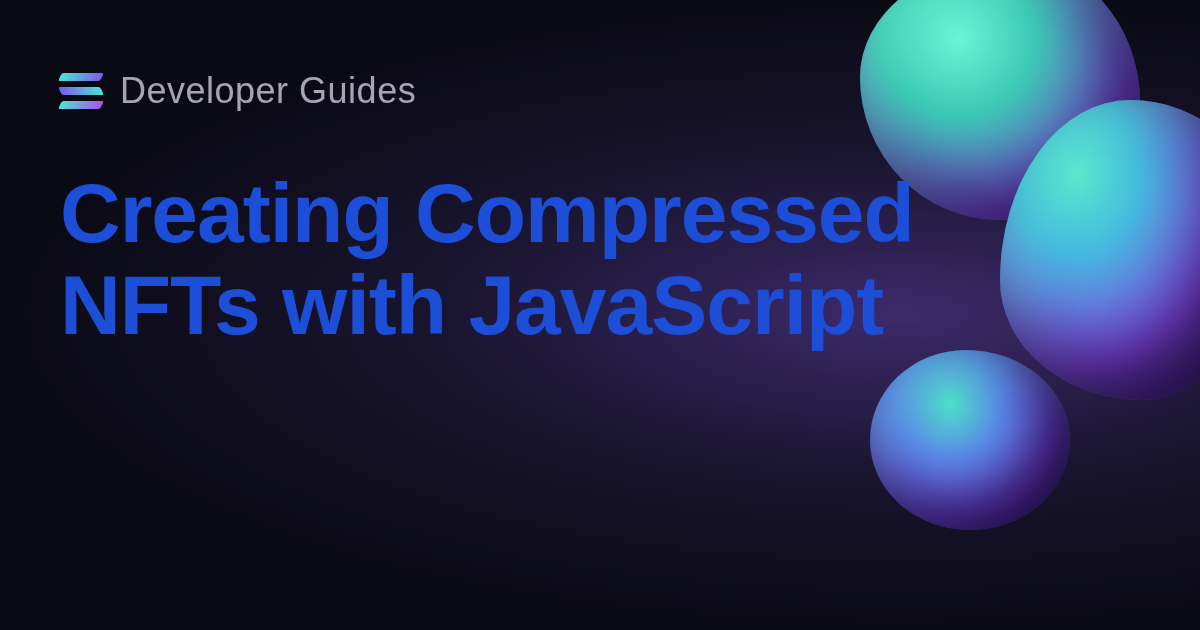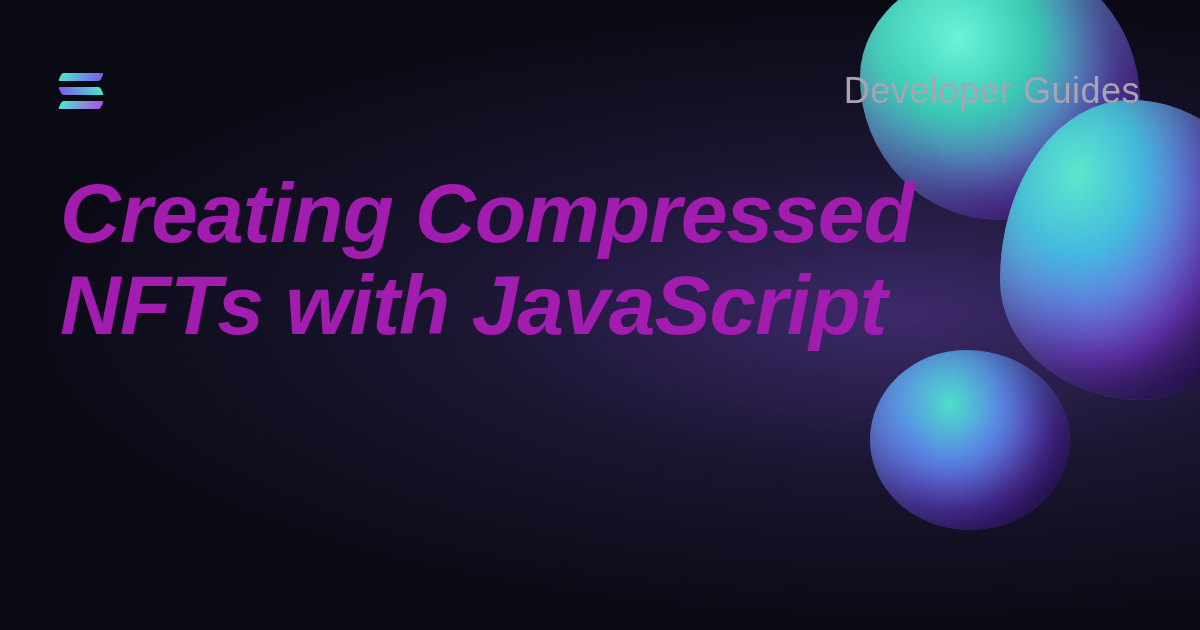--- a/index.html
+++ b/index.html
@@ -20,21 +20,20 @@
       width: 100%;
       height: 100%;
       padding: 70px 60px;
       z-index: 2;
     }
     .header {
       display: flex;
       align-items: center;
       gap: 18px;
       margin-bottom: 55px;
-      justify-content: space-between;
     }
     .logo {
       width: 42px;
       height: 36px;
       position: relative;
     }
     .logo-bar {
       position: absolute;
       width: 42px;
       height: 8px;
@@ -57,25 +56,24 @@
     }
     .section-label {
       font-size: 36px;
       font-weight: 400;
       color: #a8a5b3;
       letter-spacing: 0.5px;
     }
     .title {
       font-size: 84px;
       font-weight: 600;
-      color: #a21caf;
+      color: #1d4ed8;
       line-height: 1.1;
       letter-spacing: -1px;
       max-width: 950px;
-      font-style: italic;
     }
     .blob-container {
       position: absolute;
       top: -80px;
       right: -100px;
       width: 600px;
       height: 700px;
       z-index: 1;
     }
     .blob {

